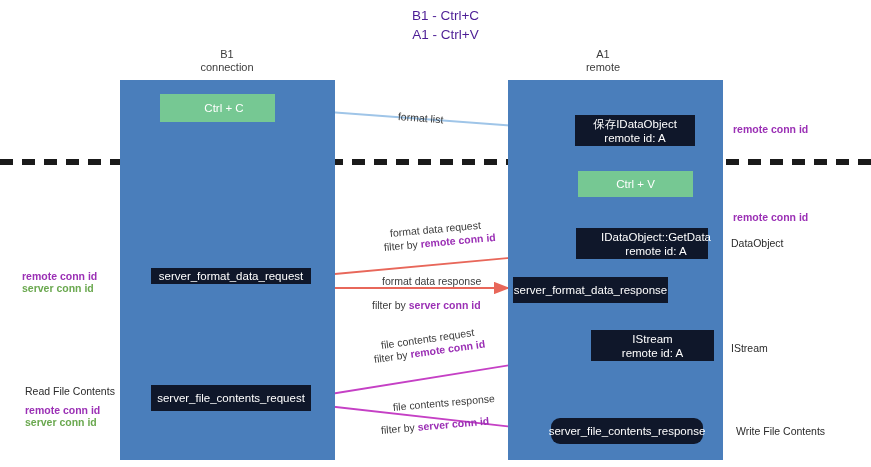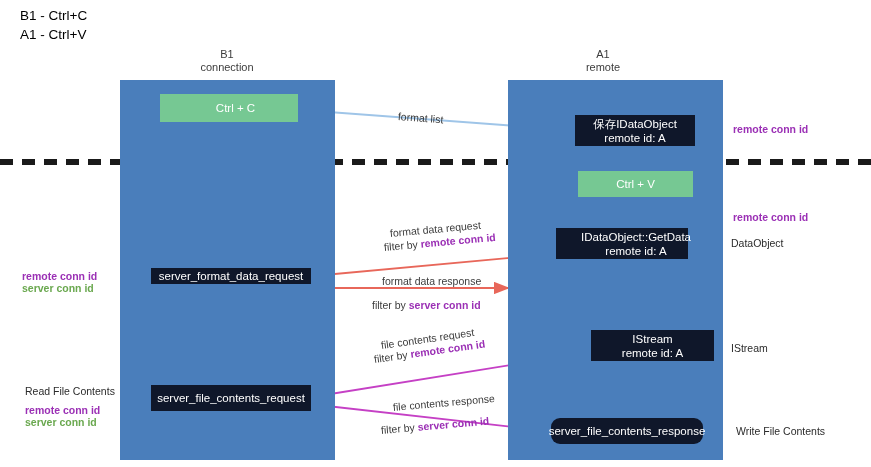--- a/index.html
+++ b/index.html
@@ -30,22 +30,22 @@
   }
   .node.orange{background:#0f172a;}
   .node.green{background:#76c893;}
 
   .lbl{position:absolute;font-size:10.5px;line-height:14px;color:#3c3c3c;white-space:nowrap;}
   .lbl.purple{color:#9b30b5;font-weight:bold;}
   .lbl.green{color:#6aa84f;font-weight:bold;}
   .lbl.dark{color:#2b2b2b;}
   .rot{transform-origin:left center;}
   .ttl{
-    position:absolute;left:0;right:0;top:6px;
-    color:#000000;font-size:13.5px;line-height:19px;white-space:pre-line;margin-left:20px;
+    position:absolute;left:0;right:0;top:6px;text-align:center;
+    color:#4c1d95;font-size:13.5px;line-height:19px;white-space:pre-line;margin-left:20px;
   }
 </style>
 </head>
 <body>
 
 <div id="stage">
 
   <div class="ttl">B1 - Ctrl+C
 A1 - Ctrl+V</div>
 
@@ -87,32 +87,33 @@
     <line x1="318" y1="405" x2="548" y2="431" stroke="#c540c5" stroke-width="1.8" marker-end="url(#ah-mag)"></line>
   </svg>
 
   <div id="text-layer" class="layer">
 
     <div class="lane-head" style="left:152px;top:48px;width:150px;">B1
 connection</div>
     <div class="lane-head" style="left:528px;top:48px;width:150px;">A1
 remote</div>
 
-    <div class="node green" style="left:160px;top:94px;width:138px;height:28px;padding-left:13px;">Ctrl + C</div>
+    <div class="node green" style="left:160px;top:94px;width:115px;height:28px;padding-left:13px;">Ctrl + C</div>
 
     <div class="node orange" style="left:575px;top:115px;width:120px;height:31px;">保存IDataObject
 remote id: A</div>
 
     <div class="node green" style="left:578px;top:171px;width:115px;height:26px;">Ctrl + V</div>
 
-    <div class="node orange" style="left:556px;top:228px;width:132px;height:31px;padding-left:28px;">IDataObject::GetData
+    <div class="node orange" style="left:576px;top:228px;width:132px;height:31px;padding-left:28px;">IDataObject::GetData
 remote id: A</div>
 
     <div class="node orange" style="left:151px;top:268px;width:160px;height:16px;">server_format_data_request</div>
 
+    <div class="node orange" style="left:513px;top:277px;width:155px;height:26px;">server_format_data_response</div>
 
     <div class="node orange" style="left:591px;top:330px;width:123px;height:31px;">IStream
 remote id: A</div>
 
     <div class="node orange" style="left:151px;top:385px;width:160px;height:26px;">server_file_contents_request</div>
 
     <div class="node orange" style="left:551px;top:418px;width:152px;height:26px;border-radius:9px;">server_file_contents_response</div>
 
     <div class="lbl rot" style="left:398px;top:109px;transform:rotate(4.3deg);">format list</div>
 

